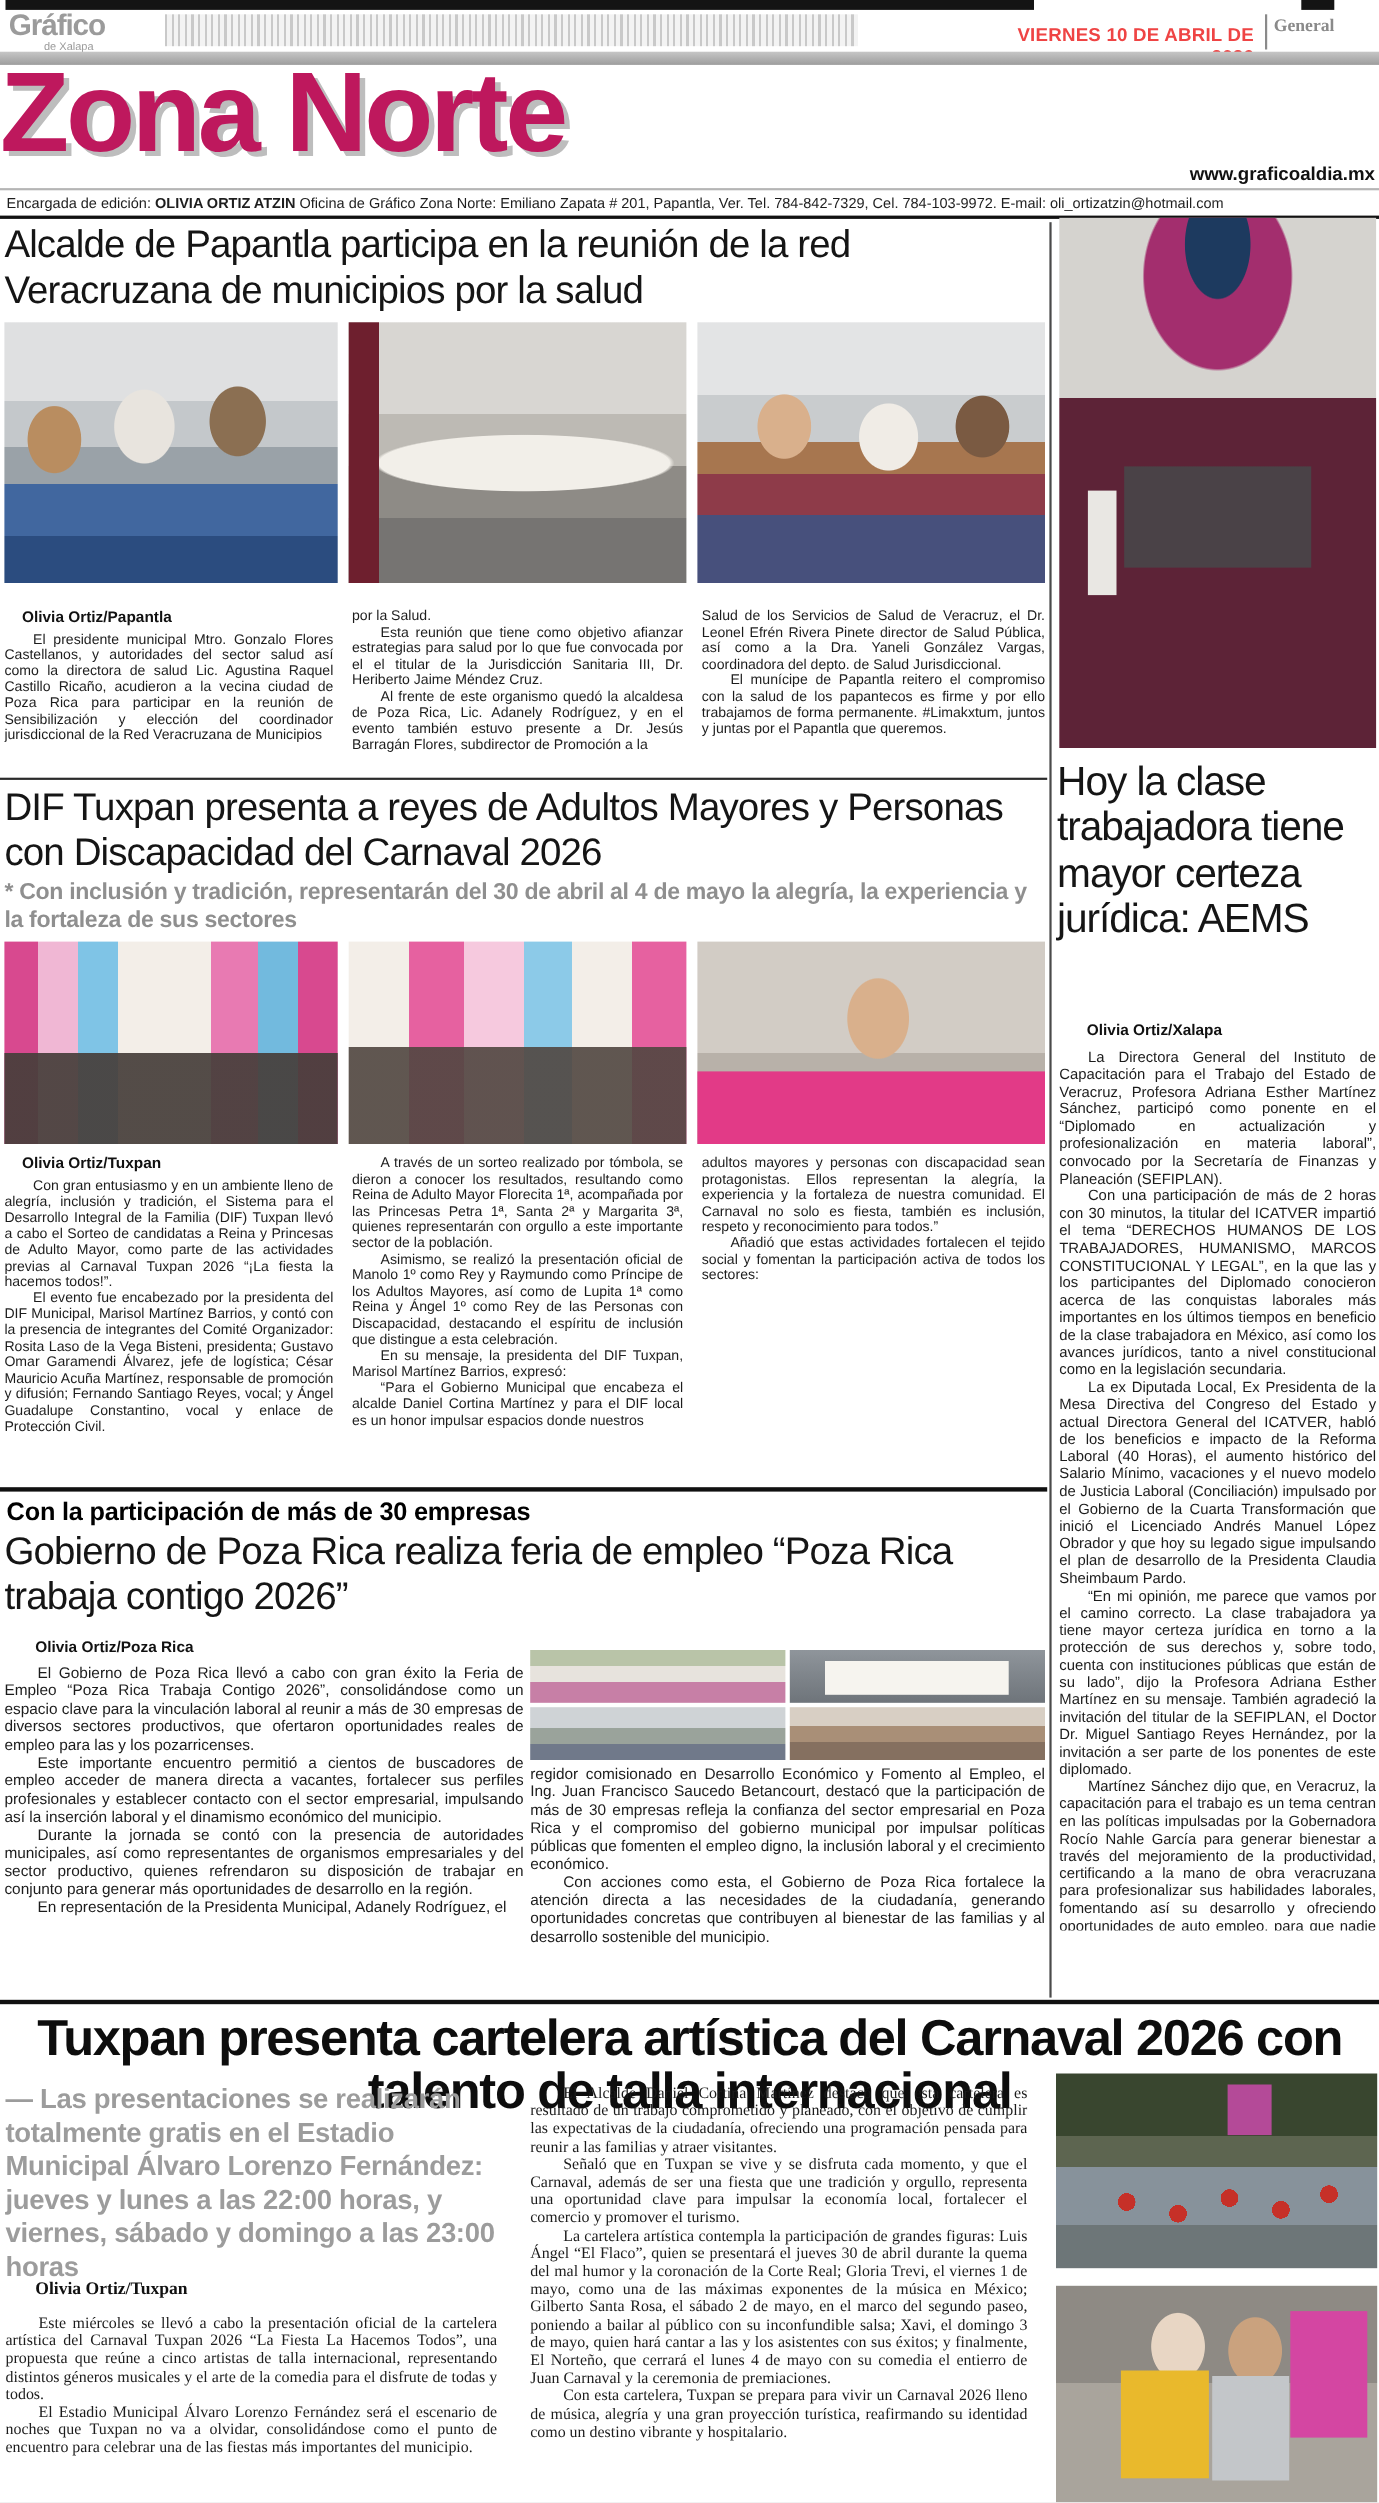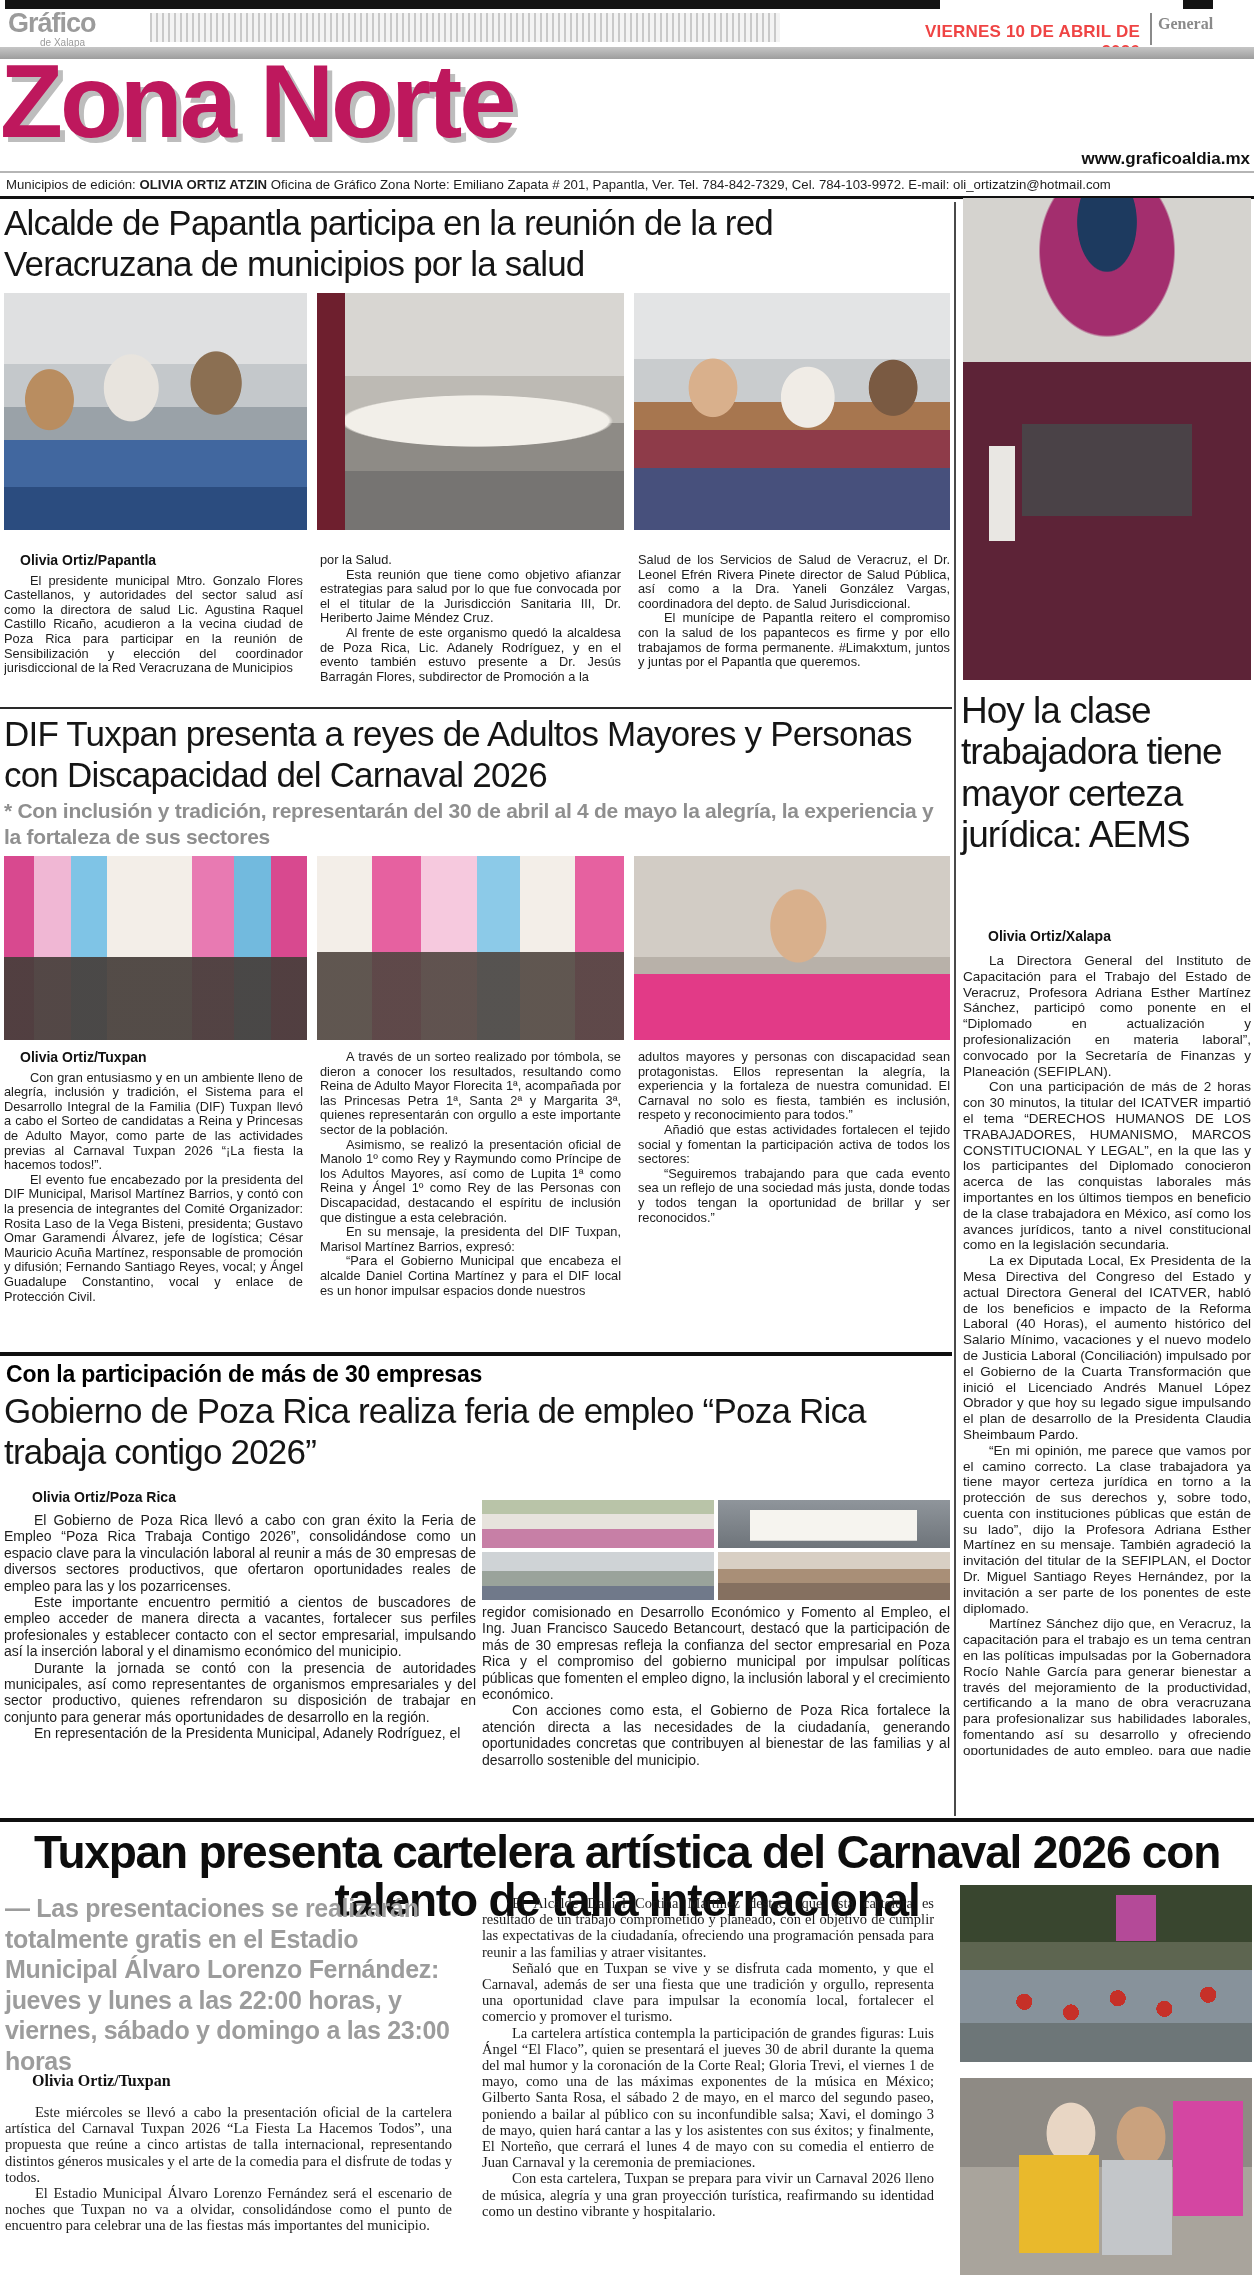--- a/index.html
+++ b/index.html
@@ -140,21 +140,21 @@
   <div class="abs brand-sub">de Xalapa</div>
   <div class="abs stripes"></div>
   <div class="abs hdr-date">VIERNES 10 DE ABRIL DE 2026</div>
   <div class="abs hdr-div"></div>
   <div class="abs hdr-section">General</div>
   <div class="abs gray-bar"></div>
   <div class="abs masthead">Zona Norte</div>
   <div class="abs website">www.graficoaldia.mx</div>
   <div class="abs rule-thin"></div>
   <div class="abs editor">
-    <span>Municipios de edición:</span>
+    <span>Encargada de edición:</span>
     <b>OLIVIA ORTIZ ATZIN</b>
     <span>Oficina de Gráfico Zona Norte: Emiliano Zapata # 201, Papantla, Ver. Tel. 784-842-7329, Cel. 784-103-9972. E-mail: oli_ortizatzin@hotmail.com</span>
   </div>
   <div class="abs rule-black"></div>
   <div class="abs vdiv"></div>
 
   <div class="abs hl a1-headline">Alcalde de Papantla participa en la reunión  de la red Veracruzana de municipios por la salud</div>
   <div class="ph ph-a1-1" style="left:4px;top:293px;width:303px;height:237px;"></div>
   <div class="ph ph-a1-2" style="left:317px;top:293px;width:307px;height:237px;"></div>
   <div class="ph ph-a1-3" style="left:634px;top:293px;width:316px;height:237px;"></div>
@@ -188,21 +188,20 @@
     </div>
     <div class="col a1-c2">
       <p>A través de un sorteo realizado por tómbola, se dieron a conocer los resultados, resultando como Reina de Adulto Mayor Florecita 1ª, acompañada por las Princesas Petra 1ª, Santa 2ª y Margarita 3ª, quienes representarán con orgullo a este importante sector de la población.</p>
       <p>Asimismo, se realizó la presentación oficial de Manolo 1º como Rey y Raymundo como Príncipe de los Adultos Mayores, así como de Lupita 1ª como Reina y Ángel 1º como Rey de las Personas con Discapacidad, destacando el espíritu de inclusión que distingue a esta celebración.</p>
       <p>En su mensaje, la presidenta del DIF Tuxpan, Marisol Martínez Barrios, expresó:</p>
       <p>“Para el Gobierno Municipal que encabeza el alcalde Daniel Cortina Martínez y para el DIF local es un honor impulsar espacios donde nuestros</p>
     </div>
     <div class="col a1-c3">
       <p class="cont">adultos mayores y personas con discapacidad sean protagonistas. Ellos representan la alegría, la experiencia y la fortaleza de nuestra comunidad. El Carnaval no solo es fiesta, también es inclusión, respeto y reconocimiento para todos.”</p>
       <p>Añadió que estas actividades fortalecen el tejido social y fomentan la participación activa de todos los sectores:</p>
-      <p>“Seguiremos trabajando para que cada evento sea un reflejo de una sociedad más justa, donde todas y todos tengan la oportunidad de brillar y ser reconocidos.”</p>
     </div>
   </div>
 
   <div class="ph ph-aems" style="left:963px;top:198px;width:288px;height:482px;"></div>
   <div class="abs hl sb-headline">Hoy la clase trabajadora tiene mayor certeza jurídica: AEMS</div>
   <div class="abs byline sb-byline">Olivia Ortiz/Xalapa</div>
   <div class="abs sb-body">
     <p>La Directora General del Instituto de Capacitación para el Trabajo del Estado de Veracruz, Profesora Adriana Esther Martínez Sánchez, participó como ponente en el “Diplomado en actualización y profesionalización en materia laboral”, convocado por la Secretaría de Finanzas y Planeación (SEFIPLAN).</p>
     <p>Con una participación de más de 2 horas con 30 minutos, la titular del ICATVER impartió el tema “DERECHOS HUMANOS DE LOS TRABAJADORES, HUMANISMO, MARCOS CONSTITUCIONAL Y LEGAL”, en la que las y los participantes del Diplomado conocieron acerca de las conquistas laborales más importantes en los últimos tiempos en beneficio de la clase trabajadora en México, así como los avances jurídicos, tanto a nivel constitucional como en la legislación secundaria.</p>
     <p>La ex Diputada Local, Ex Presidenta de la Mesa Directiva del Congreso del Estado y actual Directora General del ICATVER, habló de los beneficios e impacto de la Reforma Laboral (40 Horas), el aumento histórico del Salario Mínimo, vacaciones y el nuevo modelo de Justicia Laboral (Conciliación) impulsado por el Gobierno de la Cuarta Transformación que inició el Licenciado Andrés Manuel López Obrador y que hoy su legado sigue impulsando el plan de desarrollo de la Presidenta Claudia Sheimbaum Pardo.</p>

